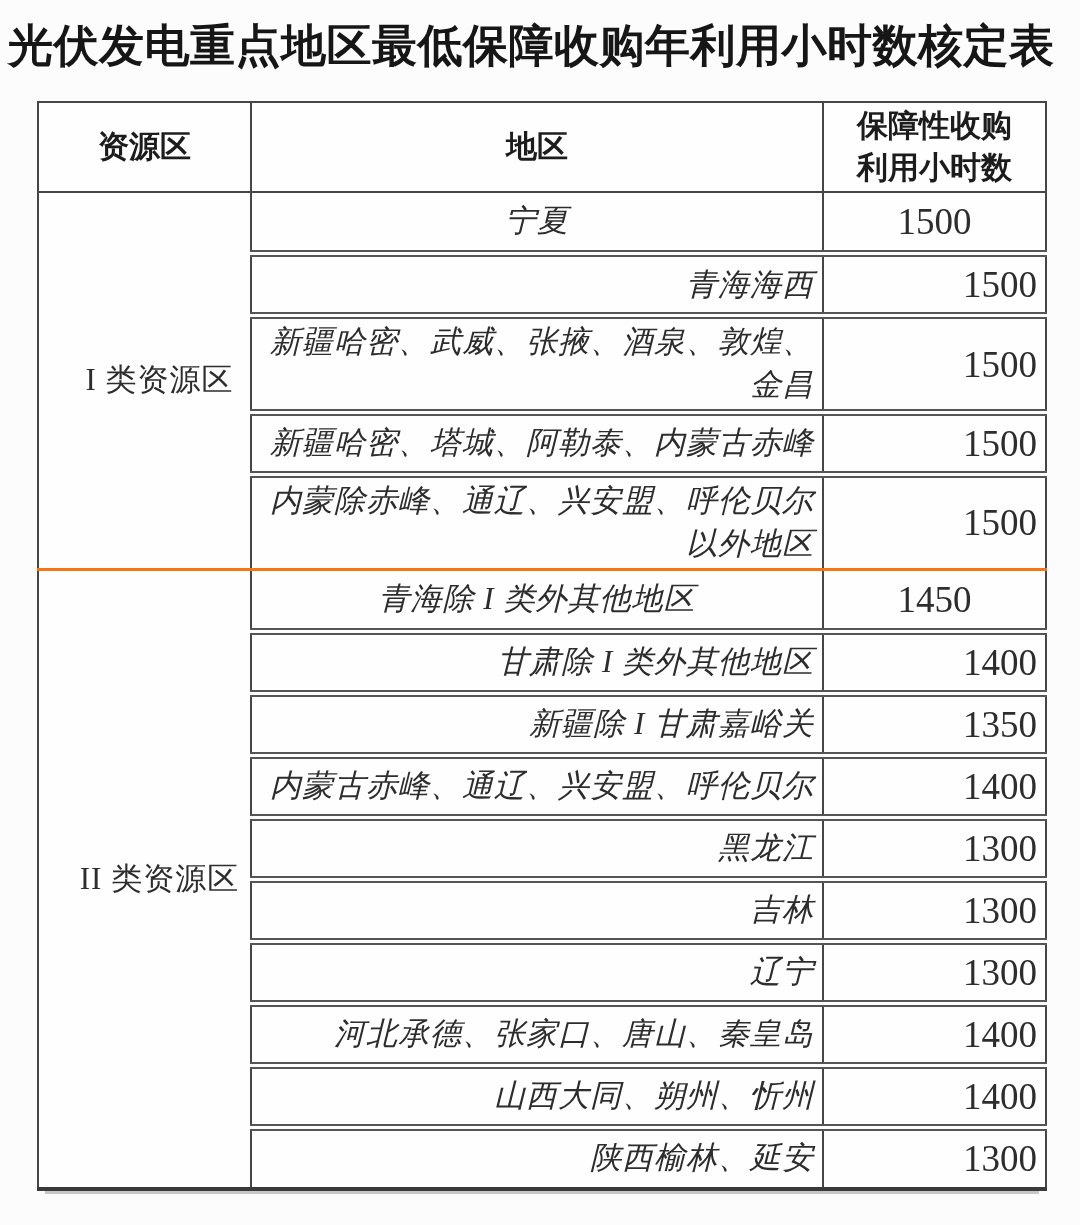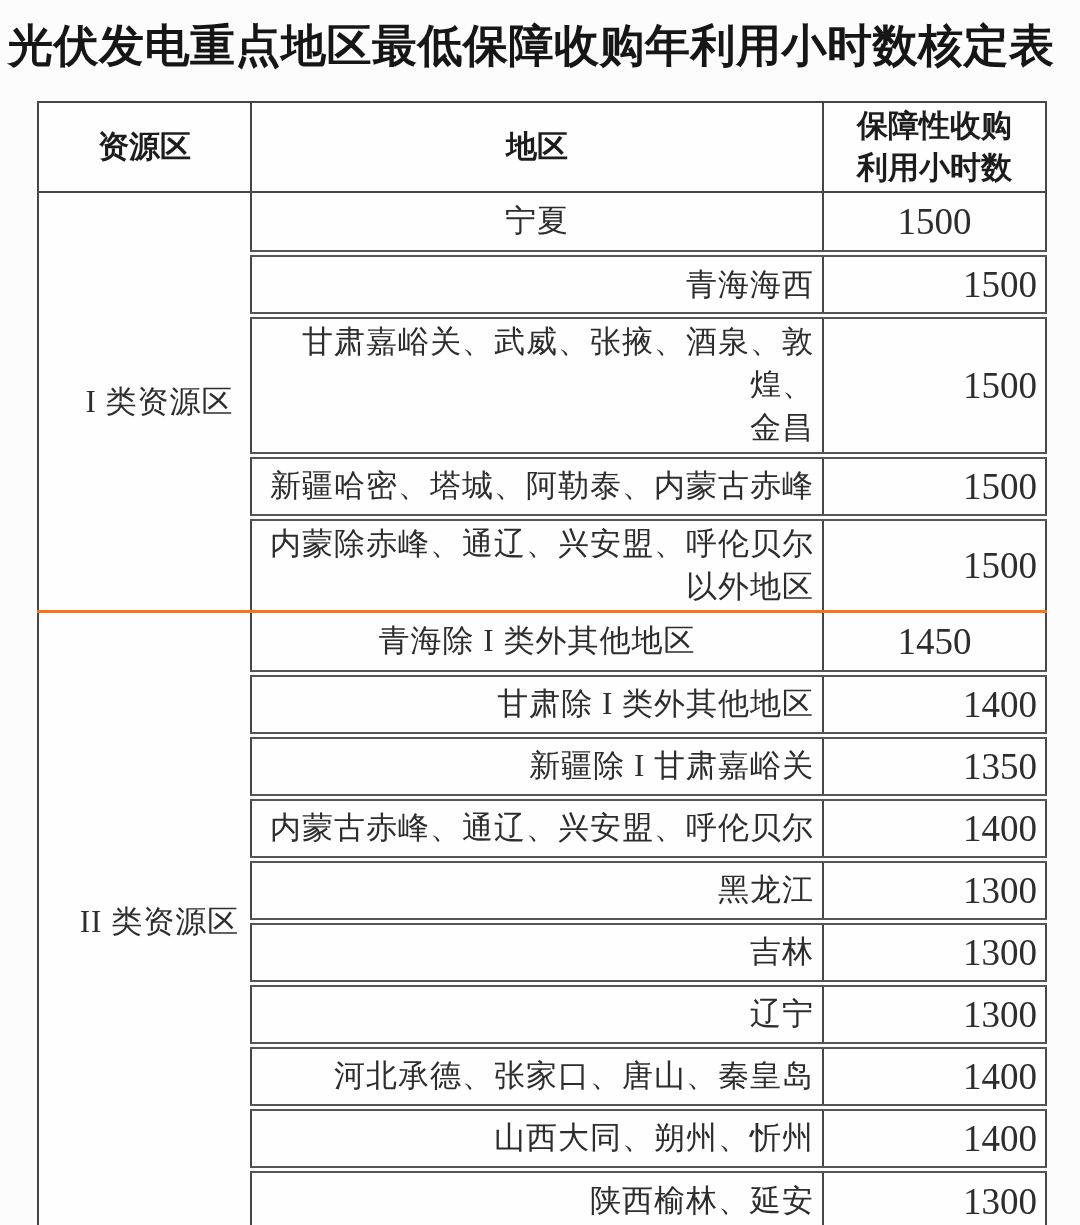--- a/index.html
+++ b/index.html
@@ -64,20 +64,21 @@
 
   td.zone-cell {
     font-size: 31px;
     letter-spacing: 1px;
     padding-left: 38px;
   }
   td.region-cell {
     font-size: 31px;
     line-height: 1.38;
     letter-spacing: 1px;
+    font-style: italic;
   }
   td.hours-cell {
     font-size: 37px;
   }
   
   tbody tr.div td { border-top: 7px double var(--divider); text-align: right; }
   
   tbody tr.section-start td { border-top: 3px solid #f97316; }
 </style>
 </head>
@@ -103,21 +104,21 @@
     <tr>
       <td class="zone-cell" rowspan="5">I 类资源区</td>
       <td class="region-cell">宁夏</td>
       <td class="hours-cell">1500</td>
     </tr>
     <tr class="div">
       <td class="region-cell">青海海西</td>
       <td class="hours-cell">1500</td>
     </tr>
     <tr class="div tall">
-      <td class="region-cell">甘肃嘉峪关、武威、张掖、酒泉、敦煌、
+      <td class="region-cell">新疆哈密、武威、张掖、酒泉、敦煌、
 金昌</td>
       <td class="hours-cell">1500</td>
     </tr>
     <tr class="div">
       <td class="region-cell">新疆哈密、塔城、阿勒泰、内蒙古赤峰</td>
       <td class="hours-cell">1500</td>
     </tr>
     <tr class="div tall">
       <td class="region-cell">内蒙除赤峰、通辽、兴安盟、呼伦贝尔
 以外地区</td>

